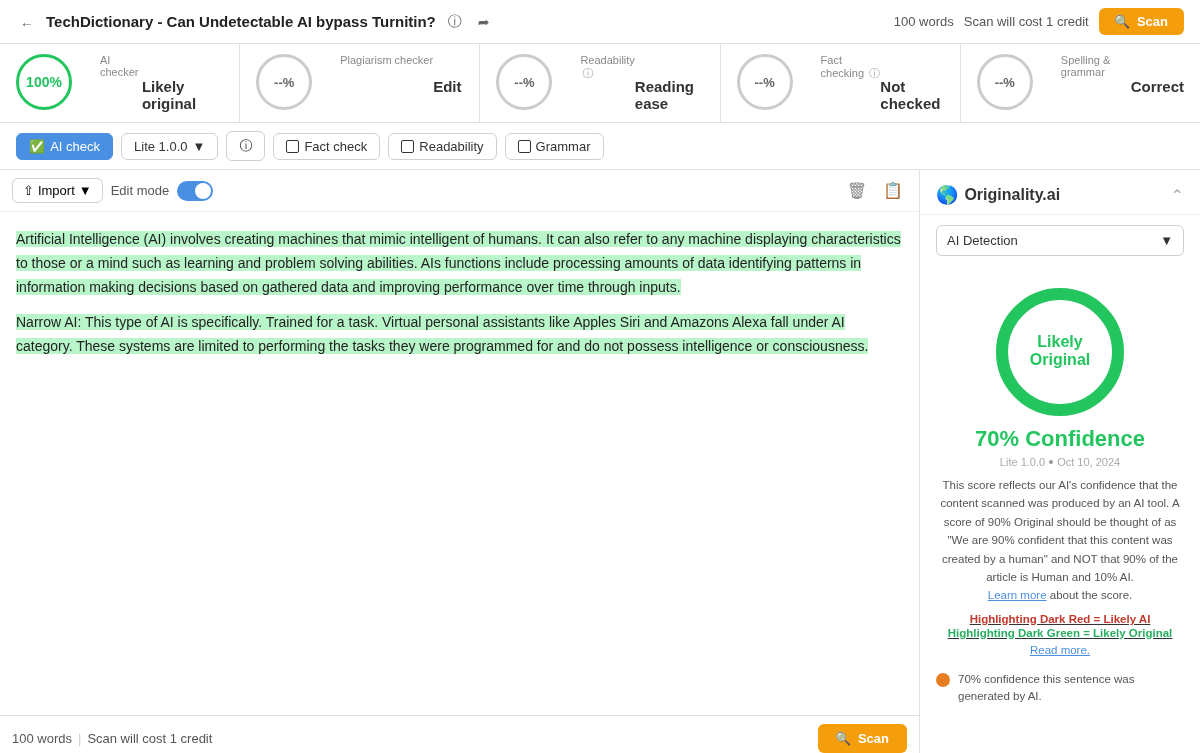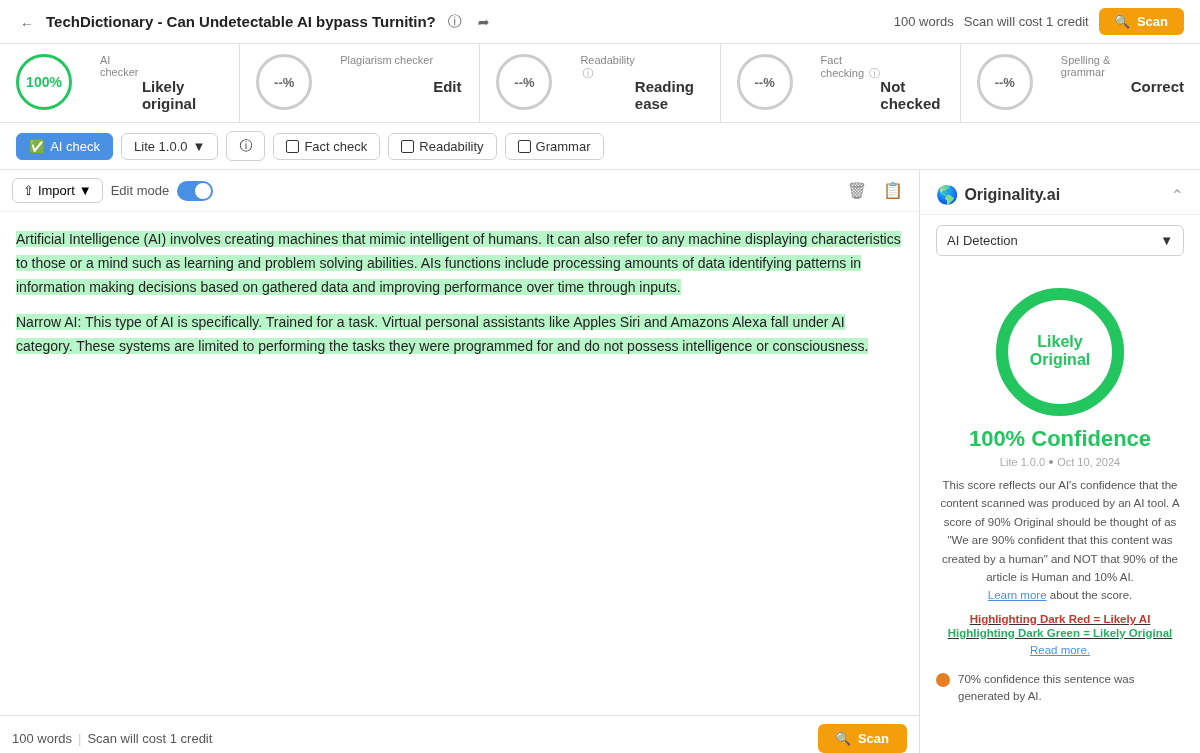--- a/index.html
+++ b/index.html
@@ -336,21 +336,21 @@
     </div>
 
     <div class="gauge-container">
       <svg class="gauge-svg" viewBox="0 0 140 140">
         <circle cx="70" cy="70" r="58" fill="none" stroke="#e0f7e9" stroke-width="12"></circle>
         <circle cx="70" cy="70" r="58" fill="none" stroke="#22c55e" stroke-width="12" stroke-dasharray="364 0" stroke-linecap="round" transform="rotate(-90 70 70)"></circle>
         <text x="70" y="65" text-anchor="middle" font-size="16" font-weight="700" fill="#22c55e">Likely</text>
         <text x="70" y="83" text-anchor="middle" font-size="16" font-weight="700" fill="#22c55e">Original</text>
       </svg>
 
-      <div class="confidence-text">100% Confidence</div>
+      <div class="confidence-text">70% Confidence</div>
       <div class="version-date">
         <span>Lite 1.0.0</span>
         <span class="dot-sep"></span>
         <span>Oct 10, 2024</span>
       </div>
     </div>
 
     <p class="desc-text">
       <span>This score reflects our AI's confidence that the content scanned was produced by an AI tool. A score of 90% Original should be thought of as "We are 90% confident that this content was created by a human" and NOT that 90% of the article is Human and 10% AI.</span>
       <br>

